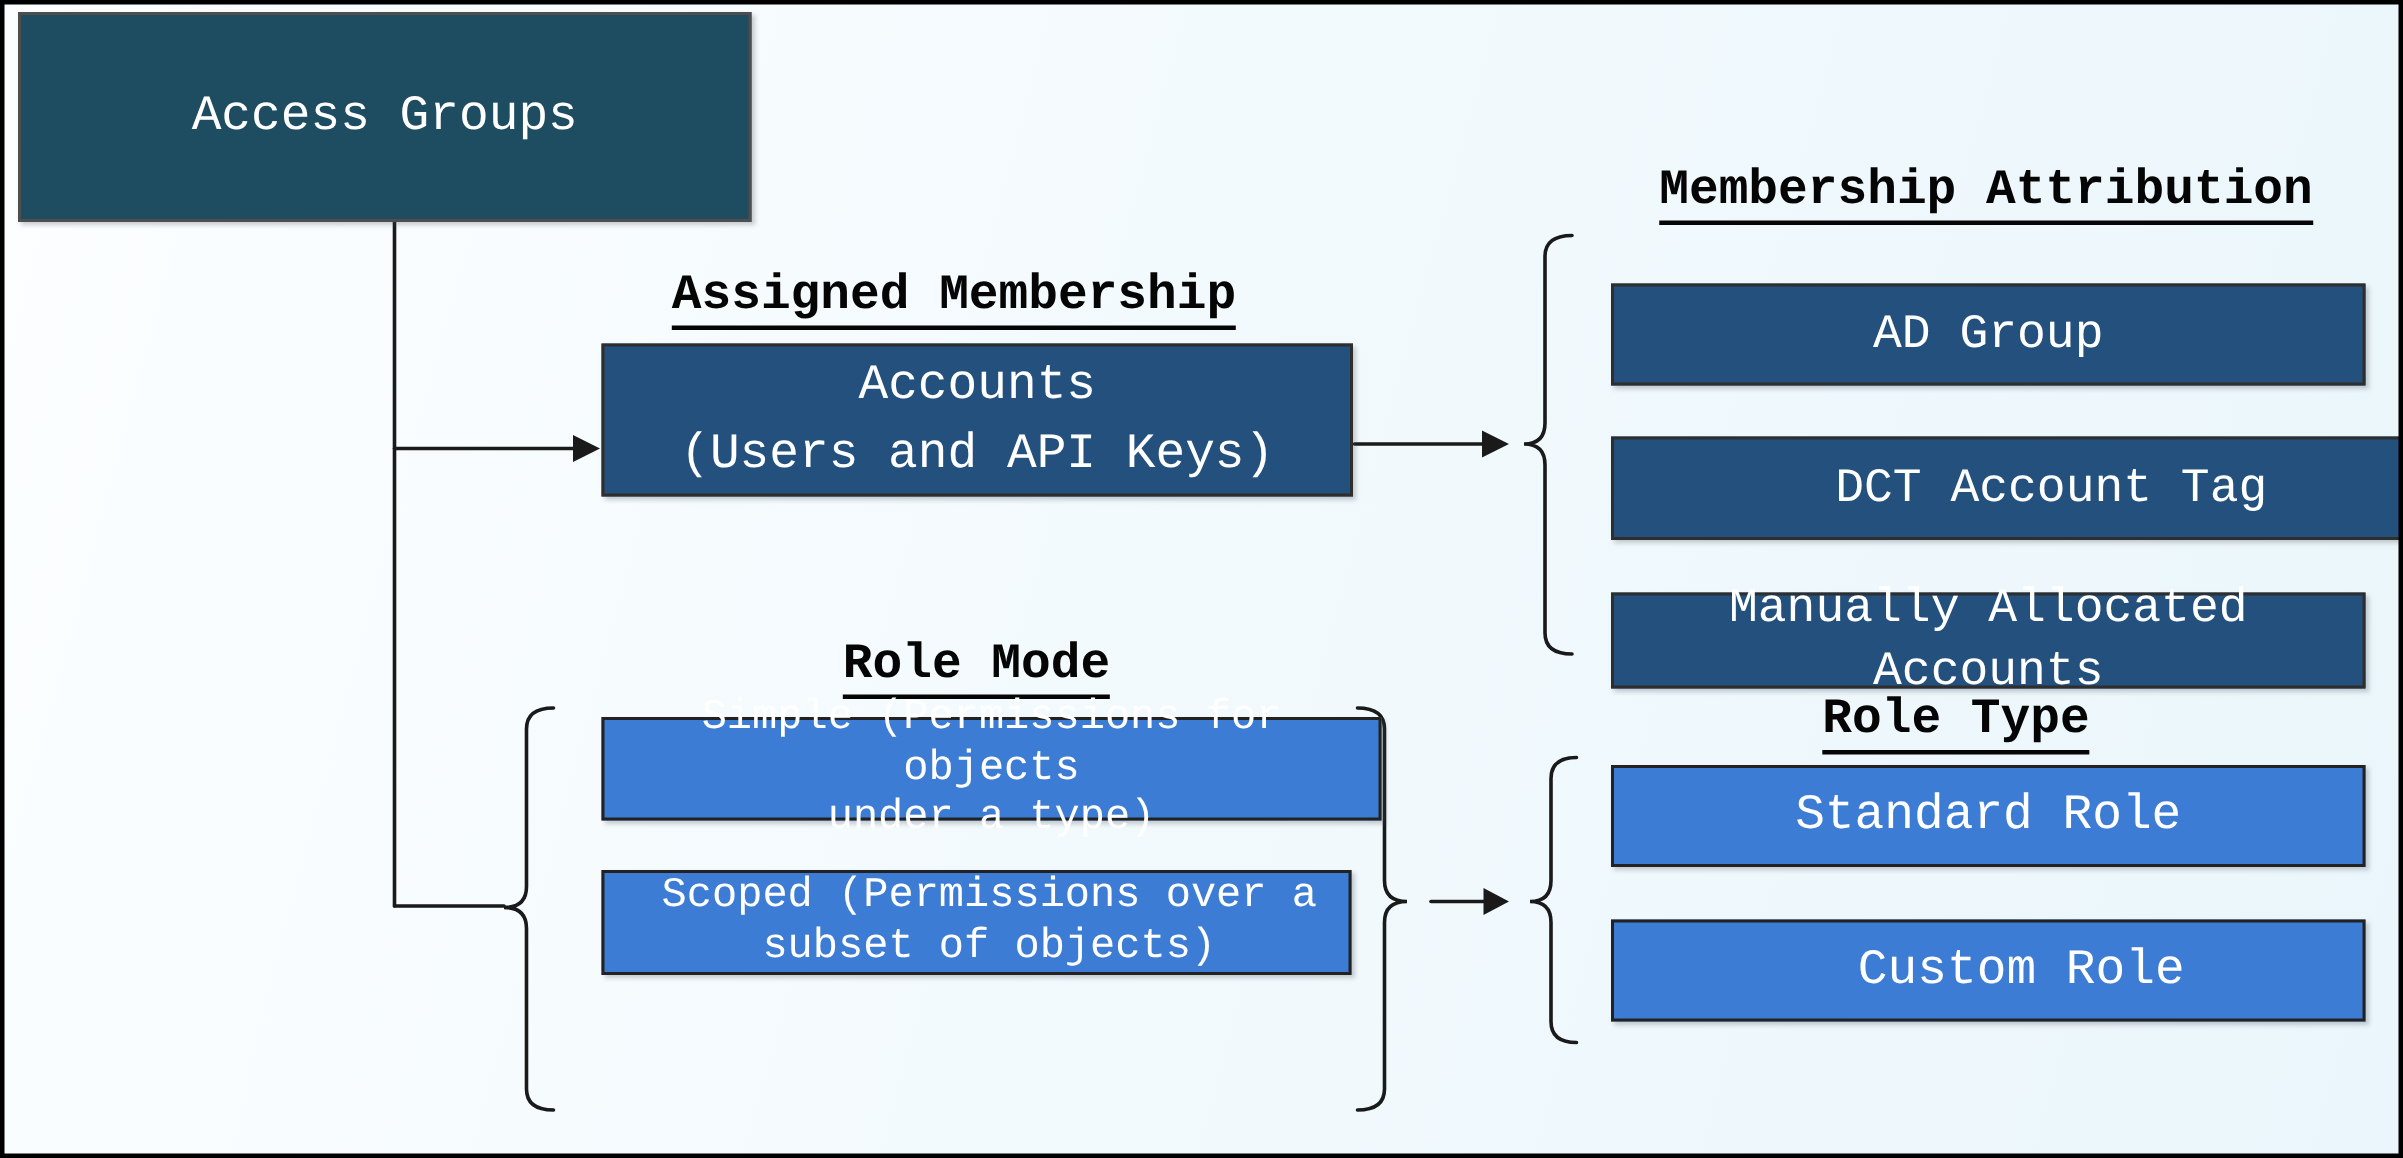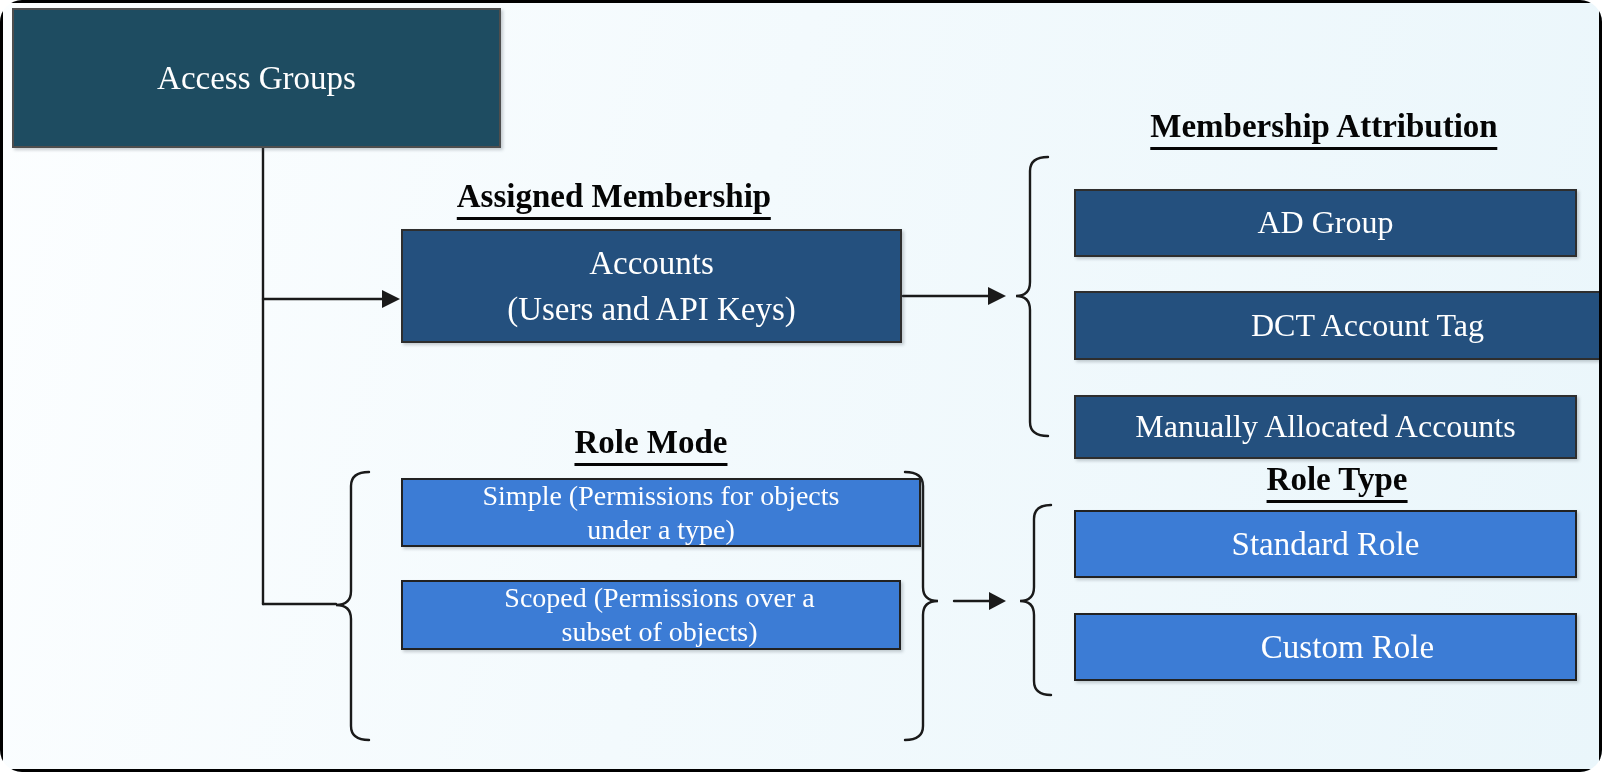--- a/index.html
+++ b/index.html
@@ -1,23 +1,22 @@
 <!DOCTYPE html>
 <html style="--teal-node: #1E4C61; --dark-blue-node: #24507E; --light-blue-node: #3C7CD5; --connector: #1A1A1A;"><head>
 <meta charset="utf-8">
 <style>
   html, body { margin: 0; padding: 0; background: #ffffff; }
   .canvas {
     position: relative;
     width: 1602px;
     height: 772px;
     overflow: hidden;
-    font-family: Liberation Serif, serif;
+    font-family: Liberation Mono, monospace;
     background: linear-gradient(105deg, #FCFEFF 0%, #F3FAFD 45%, #EAF6FB 100%);
-    border-radius: 22px;
   }
   .frame {
     position: absolute;
     inset: 0;
     border: 3px solid #000;
     pointer-events: none;
   }
   .connectors {
     position: absolute;
     left: 0; top: 0;
@@ -80,24 +79,24 @@
     <path class="stroke" d="M1048 157 Q1030 157 1030 171 L1030 282 Q1030 296 1016 296 Q1030 296 1030 310 L1030 422 Q1030 436 1048 436"></path>
     <path class="stroke" d="M369 472 Q351 472 351 486 L351 591 Q351 605 336 605 Q351 605 351 619 L351 726 Q351 740 369 740"></path>
     <path class="stroke" d="M905 472 Q923 472 923 486 L923 587 Q923 601 938 601 Q923 601 923 615 L923 726 Q923 740 905 740"></path>
     <path class="stroke" d="M1051 505 Q1034 505 1034 519 L1034 587 Q1034 601 1020 601 Q1034 601 1034 615 L1034 681 Q1034 695 1051 695"></path>
   </svg>
 
   <div class="node teal f-lg" style="left:12px; top:8px; width:489px; height:140px;">
     <span class="line">Access Groups</span>
   </div>
 
-  <div class="heading" style="left:614px; top:178px;">
+  <div class="heading" style="left:636px; top:178px;">
     <span>Assigned Membership</span>
   </div>
-  <div class="node dark f-lg" style="left:401px; top:229px; width:501px; height:114px;">
+  <div class="node dark f-lg" style="left:401px; top:229px; width:501px; height:102px;">
     <span class="line">Accounts</span>
     <span class="line">(Users and API Keys)</span>
   </div>
 
   <div class="heading" style="left:1324px; top:108px;">
     <span>Membership Attribution</span>
   </div>
   <div class="node dark f-md" style="left:1074px; top:162px; width:503px; height:68px;">
     <span class="line">AD Group</span>
   </div>
@@ -113,21 +112,21 @@
   </div>
   <div class="node light f-sm" style="left:401px; top:478px; width:520px; height:69px;">
     <span class="line">Simple (Permissions for objects</span>
     <span class="line">under a type)</span>
   </div>
   <div class="node light f-sm" style="left:401px; top:580px; width:500px; height:70px;padding-left:17px;">
     <span class="line">Scoped (Permissions over a</span>
     <span class="line">subset of objects)</span>
   </div>
 
-  <div class="heading" style="left:1337px; top:461px;text-align:right;">
+  <div class="heading" style="left:1304px; top:461px;text-align:right;">
     <span>Role Type</span>
   </div>
   <div class="node light f-lg" style="left:1074px; top:510px; width:503px; height:68px;">
     <span class="line">Standard Role</span>
   </div>
   <div class="node light f-lg" style="left:1074px; top:613px; width:503px; height:68px;padding-left:44px;">
     <span class="line">Custom Role</span>
   </div>
 
   <div class="frame"></div>

